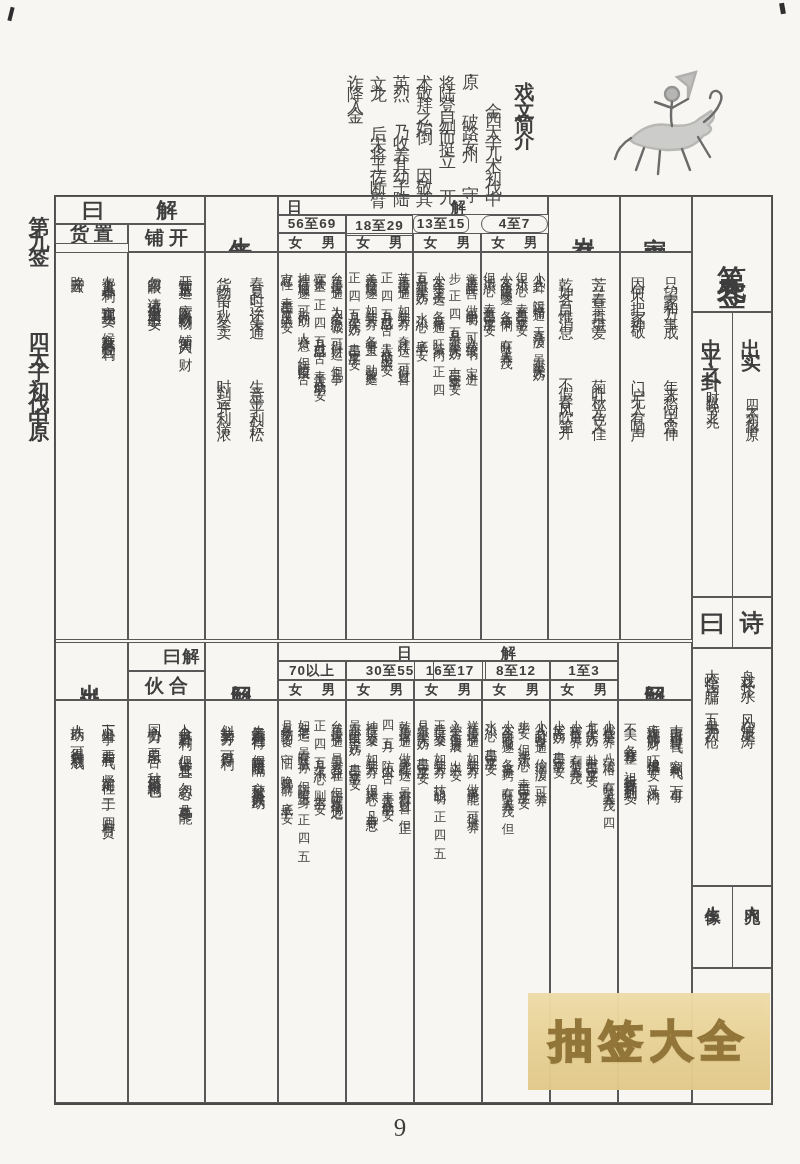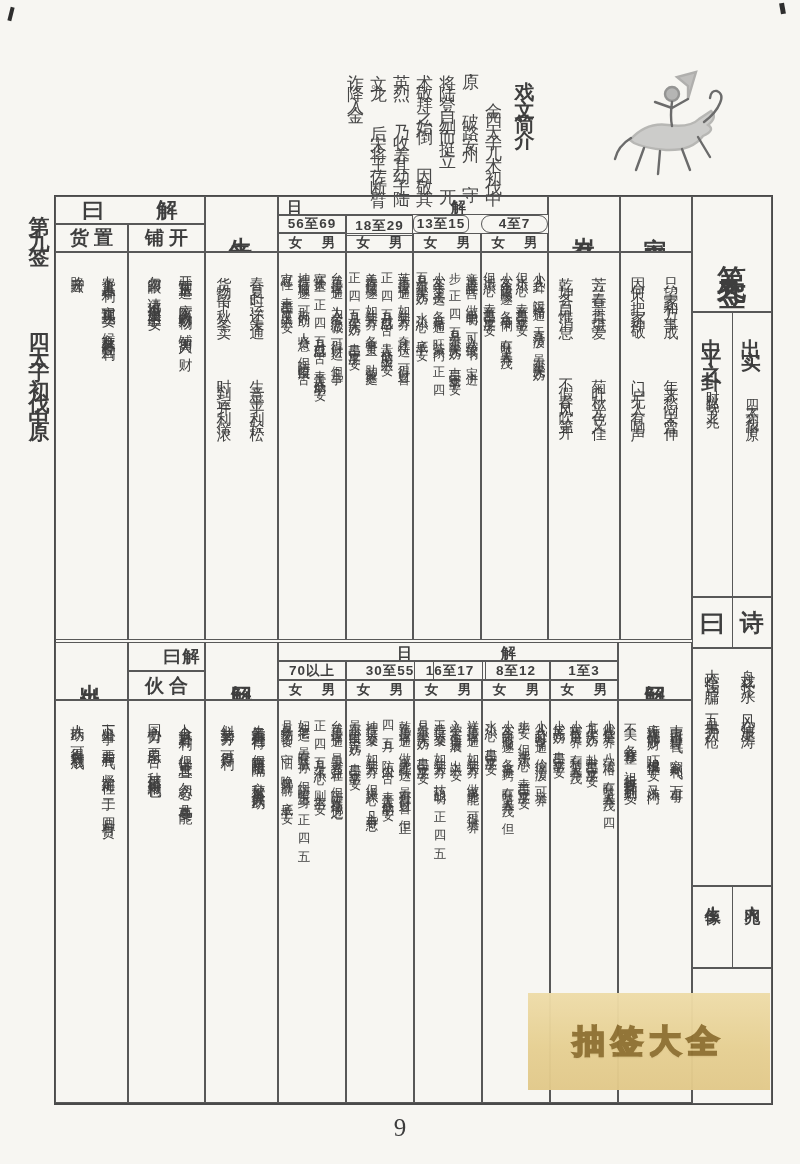--- a/index.html
+++ b/index.html
@@ -31,21 +31,21 @@
   .colhalf{flex:1;display:flex;flex-direction:column;align-items:center;padding-top:10px;gap:12px;box-sizing:border-box;overflow:hidden;}
   .biglbl{font-size:20px;letter-spacing:11px;font-weight:bold;}
   .smalllbl{font-size:13.5px;letter-spacing:5px;}
   .omenlbl{font-size:16px;letter-spacing:3px;font-weight:bold;}
   .watermark{
     position:absolute;left:528px;top:993px;width:242px;height:97px;z-index:6;
     background:linear-gradient(180deg,#eedca9 0%,#e6cf92 60%,#e2c98a 100%);
     display:flex;align-items:center;justify-content:center;opacity:0.97;
   }
   .watermark span{
-    font-size:32px;font-weight:bold;letter-spacing:6px;color:#edd488;
+    font-size:44px;font-weight:bold;letter-spacing:6px;color:#edd488;
     -webkit-text-stroke:2px #8f7132;text-shadow:0 1px 2px rgba(120,90,30,0.4);
   }
   .pagenum{position:absolute;left:0;top:1114px;width:800px;text-align:center;
     font-family:"Liberation Serif", serif;font-size:25px;color:#3c3c3c;}
   .mark{position:absolute;background:#2e2e2e;}
 </style>
 </head>
 <body>
 
 <div class="mark" style="left:9px;top:7px;width:4px;height:14px;transform:rotate(14deg);"></div>
@@ -68,21 +68,21 @@
 </svg>
 
 <div class="vtx" style="position:absolute;left:25px;top:199px;height:448px;font-size:21px;letter-spacing:15px;font-weight:bold;">第九签　　四太子初伐中原</div>
 
 <div style="position:absolute;left:54px;top:195px;width:719px;height:910px;border:2px solid #4a4a4a;box-sizing:border-box;"></div>
 
 <div class="cell split2" style="left:55px;top:196px;width:150px;height:28px;">
   <div class="sub hdrchar">曰</div>
   <div class="sub hdrchar">解</div>
 </div>
-<div class="cell hflex hdrlabel" style="left:55px;top:224px;width:73px;height:28px;font-family:Liberation Mono, monospace;">货置</div>
+<div class="cell hflex hdrlabel" style="left:55px;top:224px;width:73px;height:20px;font-family:Liberation Mono, monospace;">货置</div>
 <div class="cell hflex hdrlabel" style="left:128px;top:224px;width:77px;height:28px;">铺开</div>
 <div class="cell hflex" style="left:205px;top:196px;width:73px;height:56px;">
   <span class="vtx vhdr">生意</span>
 </div>
 
 <div class="cell" style="left:278px;top:196px;width:270px;height:19px;">
   <span class="stripchar" style="left:8px;">日</span>
   <span class="stripchar" style="left:172px;">解</span>
 </div>
 

